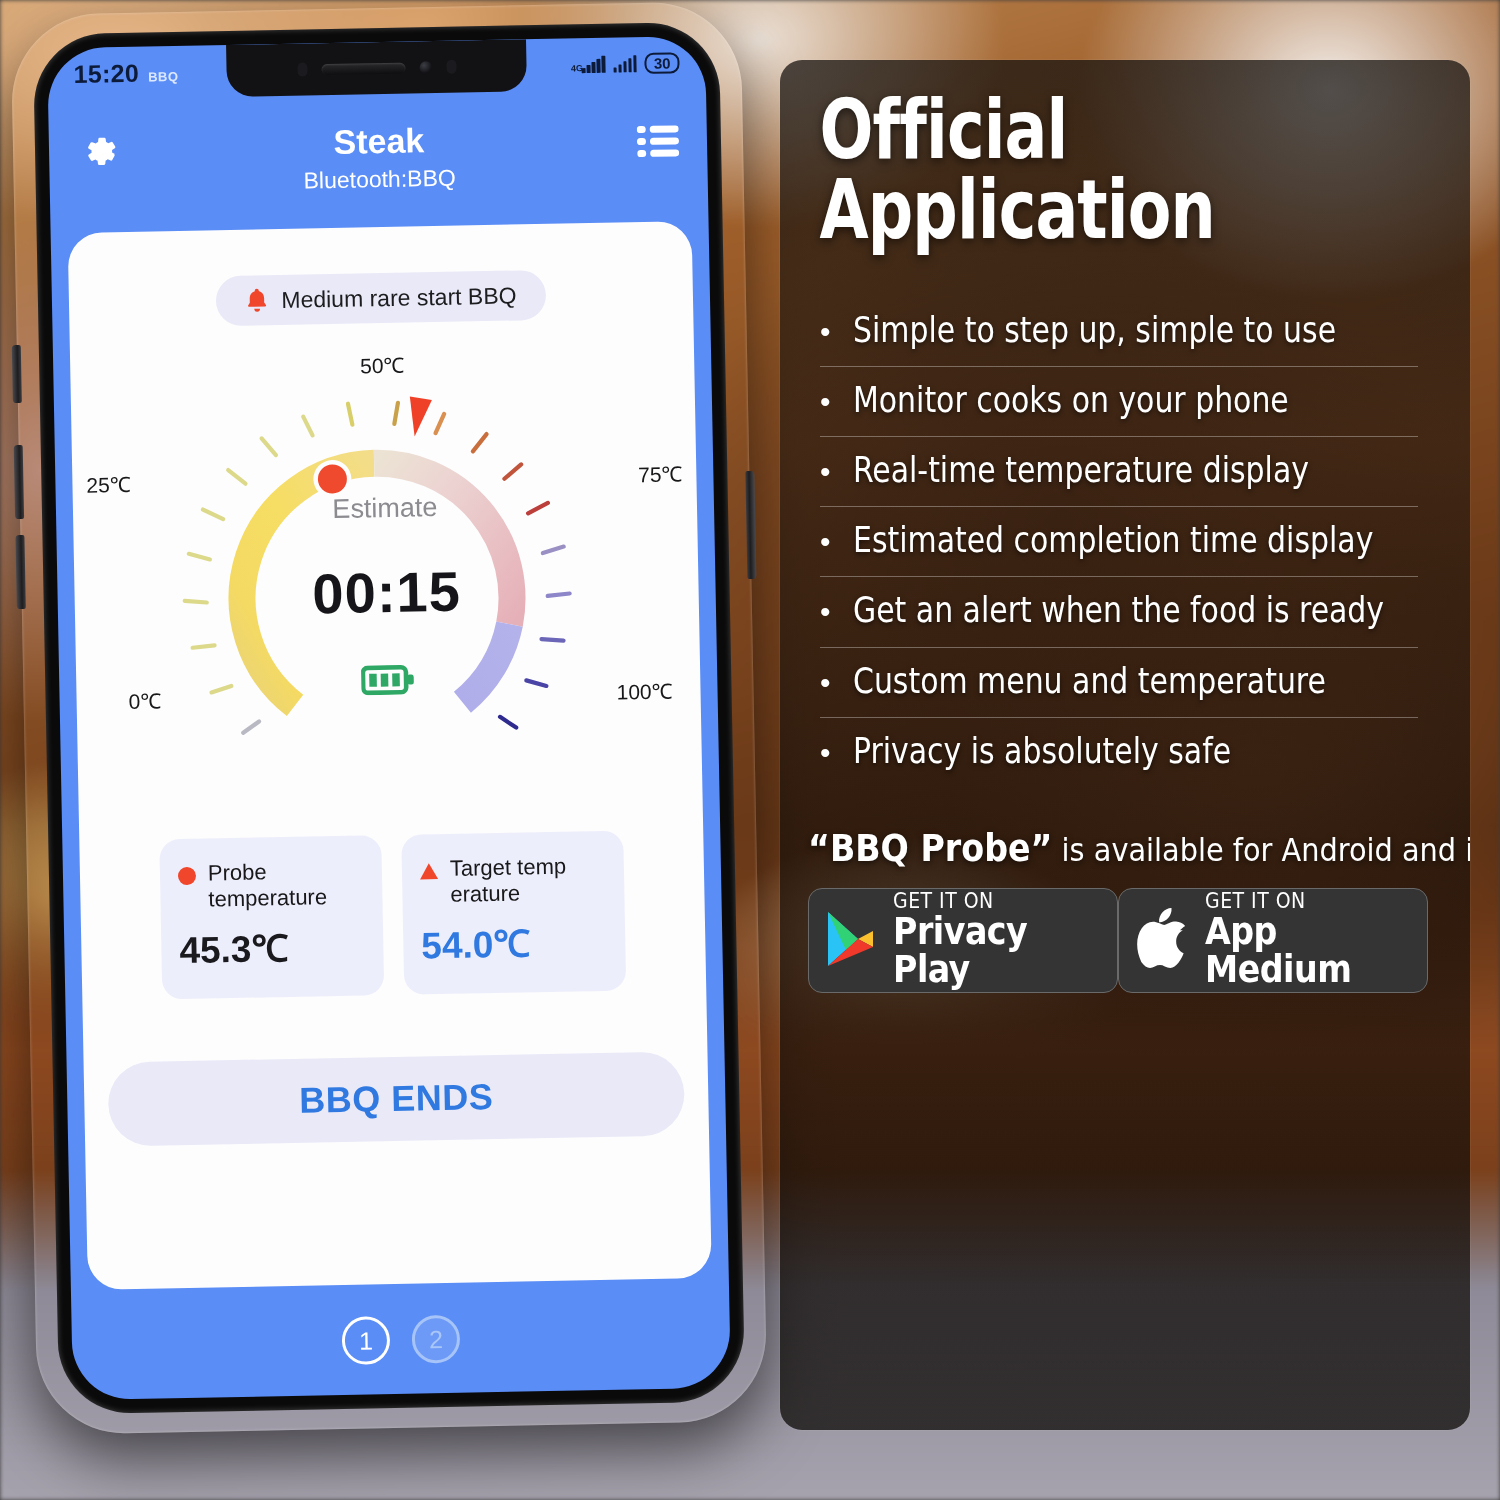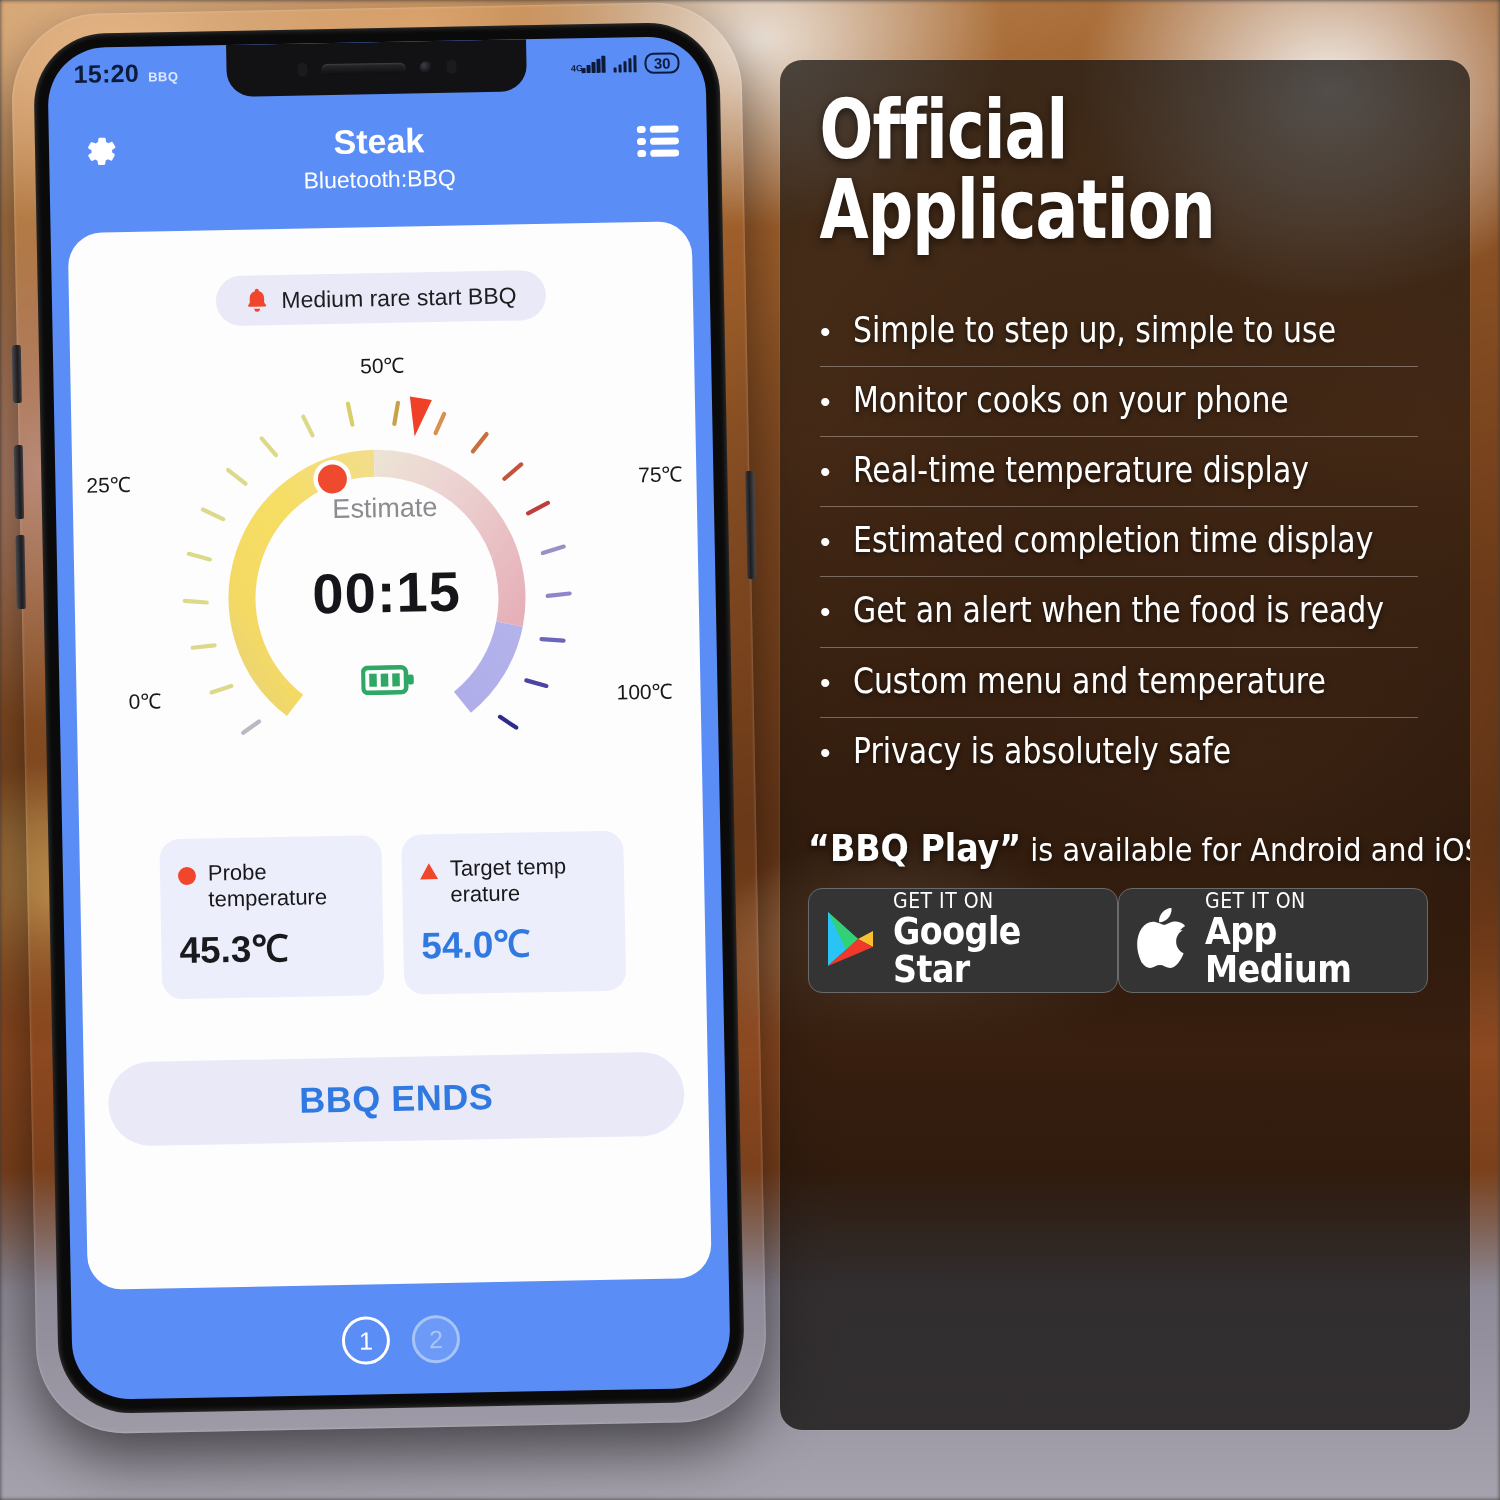--- a/index.html
+++ b/index.html
@@ -502,36 +502,36 @@
       <span class="fbullet">•</span>
       <span class="ftext">Custom menu and temperature</span>
     </div>
     <div class="feature-row">
       <span class="fbullet">•</span>
       <span class="ftext">Privacy is absolutely safe</span>
     </div>
   </div>
 
   <div id="availability">
-    <b>“BBQ Play”</b><span> is available for Android and iOS</span>
+    <b>“BBQ Probe”</b><span> is available for Android and iOS</span>
   </div>
 
   <div id="store-badges">
     <div class="store-badge">
       <span>
         <svg viewBox="0 0 52 58" width="52" height="58">
           <path d="M3 2 L33 29 L3 56 Z" fill="#29c3f6"></path>
           <path d="M3 2 L33 29 L21 40 Z" fill="#32d26e" opacity="0.95"></path>
           <path d="M33 29 L48 21 L48 37 Z" fill="#fbc02d"></path>
           <path d="M3 56 L33 29 L48 37 Z" fill="#f0392b"></path>
         </svg>
       </span>
       <span class="badge-txt">
         <div class="badge-small">GET IT ON</div>
-        <div class="badge-big">Google Star</div>
+        <div class="badge-big">Privacy Play</div>
       </span>
     </div>
 
     <div class="store-badge">
       <span>
         <svg viewBox="0 0 54 64" width="54" height="64" fill="#ffffff">
           <path d="M36.5 1c.4 4-1.1 7.5-3.3 9.9-2.3 2.6-6 4.6-9.1 4.3-.5-3.8 1.3-7.6 3.4-9.9C29.9 2.7 33.7.8 36.5 1z"></path>
           <path d="M47.6 23.2c-4.5 2.6-7.2 7.1-7.2 12.3 0 5.9 3.6 10.5 8.1 12.6-1.3 3.6-3 7-5.4 10.1-3 3.9-5.9 5.8-9 5.8-2.2 0-4.1-.6-6-1.6-1.8-1-3.5-1.5-5.3-1.5-1.8 0-3.7.5-5.6 1.5-1.9 1-3.6 1.6-5.2 1.7-3.4 0-6.4-2.1-9.5-6.4C-.4 51.4-2 44.7-2 38.4c0-6.8 1.6-12.6 5-17.5 3.2-4.6 7.4-7 12.3-7.1 2 0 4.4.6 7 1.8 2.6 1.2 4.3 1.8 5.1 1.8.6 0 2.4-.7 5.5-2.1 2.9-1.3 5.4-1.8 7.4-1.6 3.9.3 7.2 1.9 9.9 4.7-2.5 1.5-4.3 3.1-5.6 4.8z" transform="translate(4,2) scale(0.92)"></path>
         </svg>
       </span>

